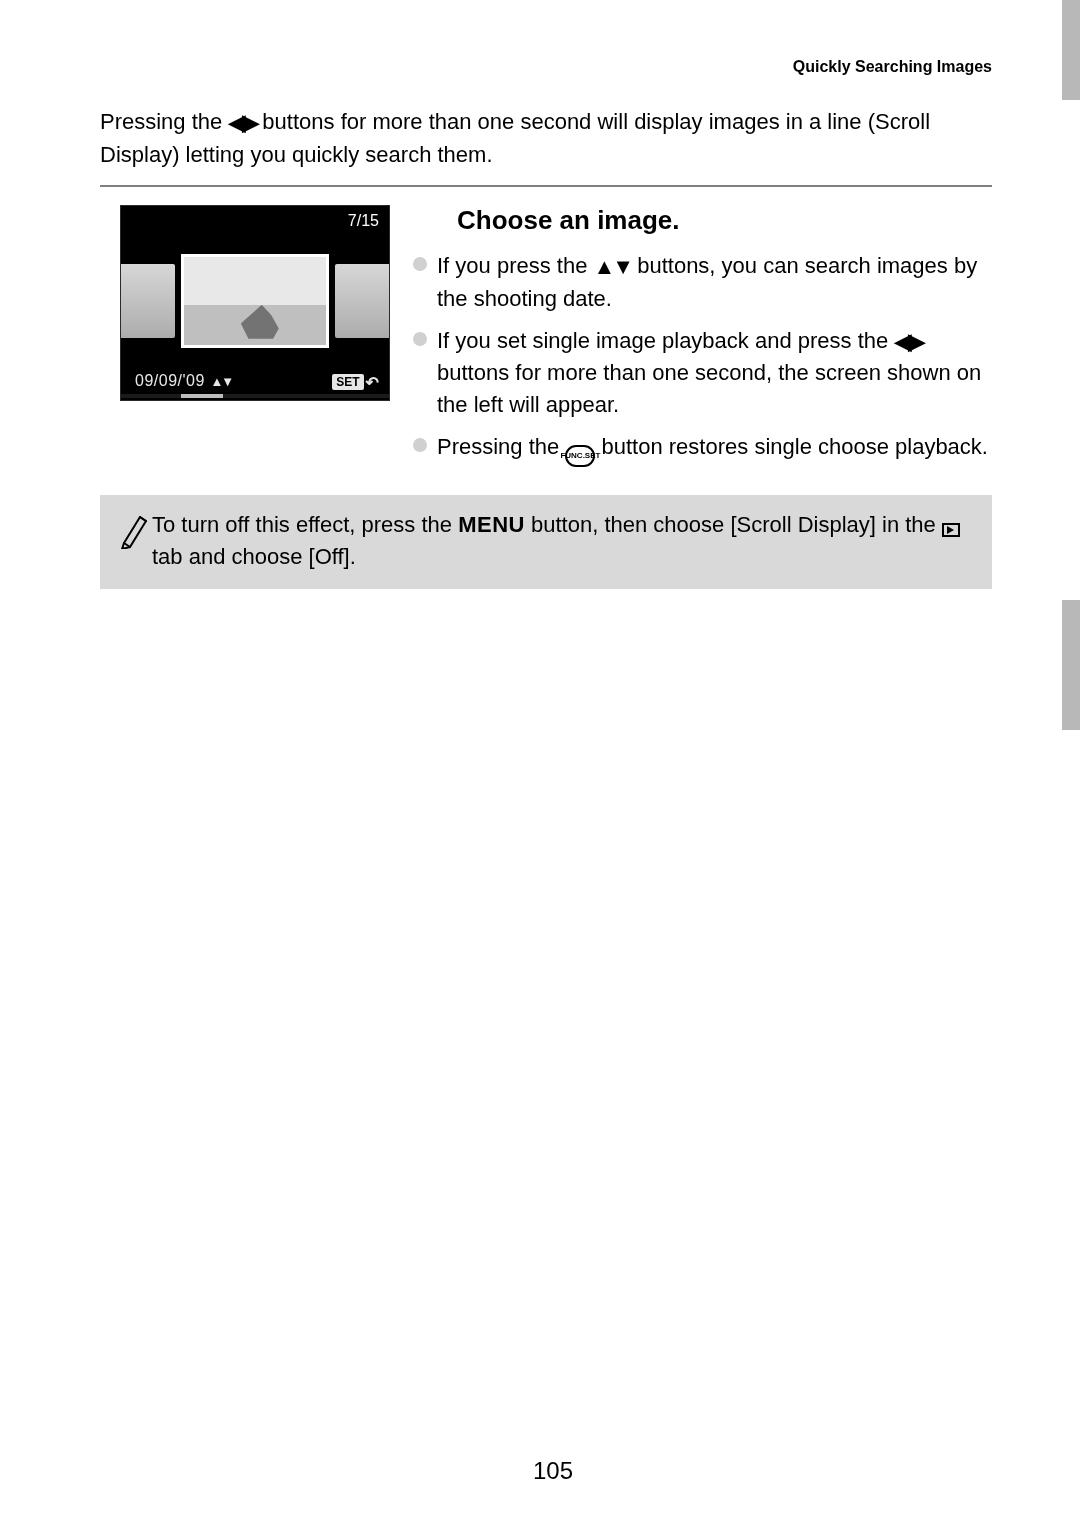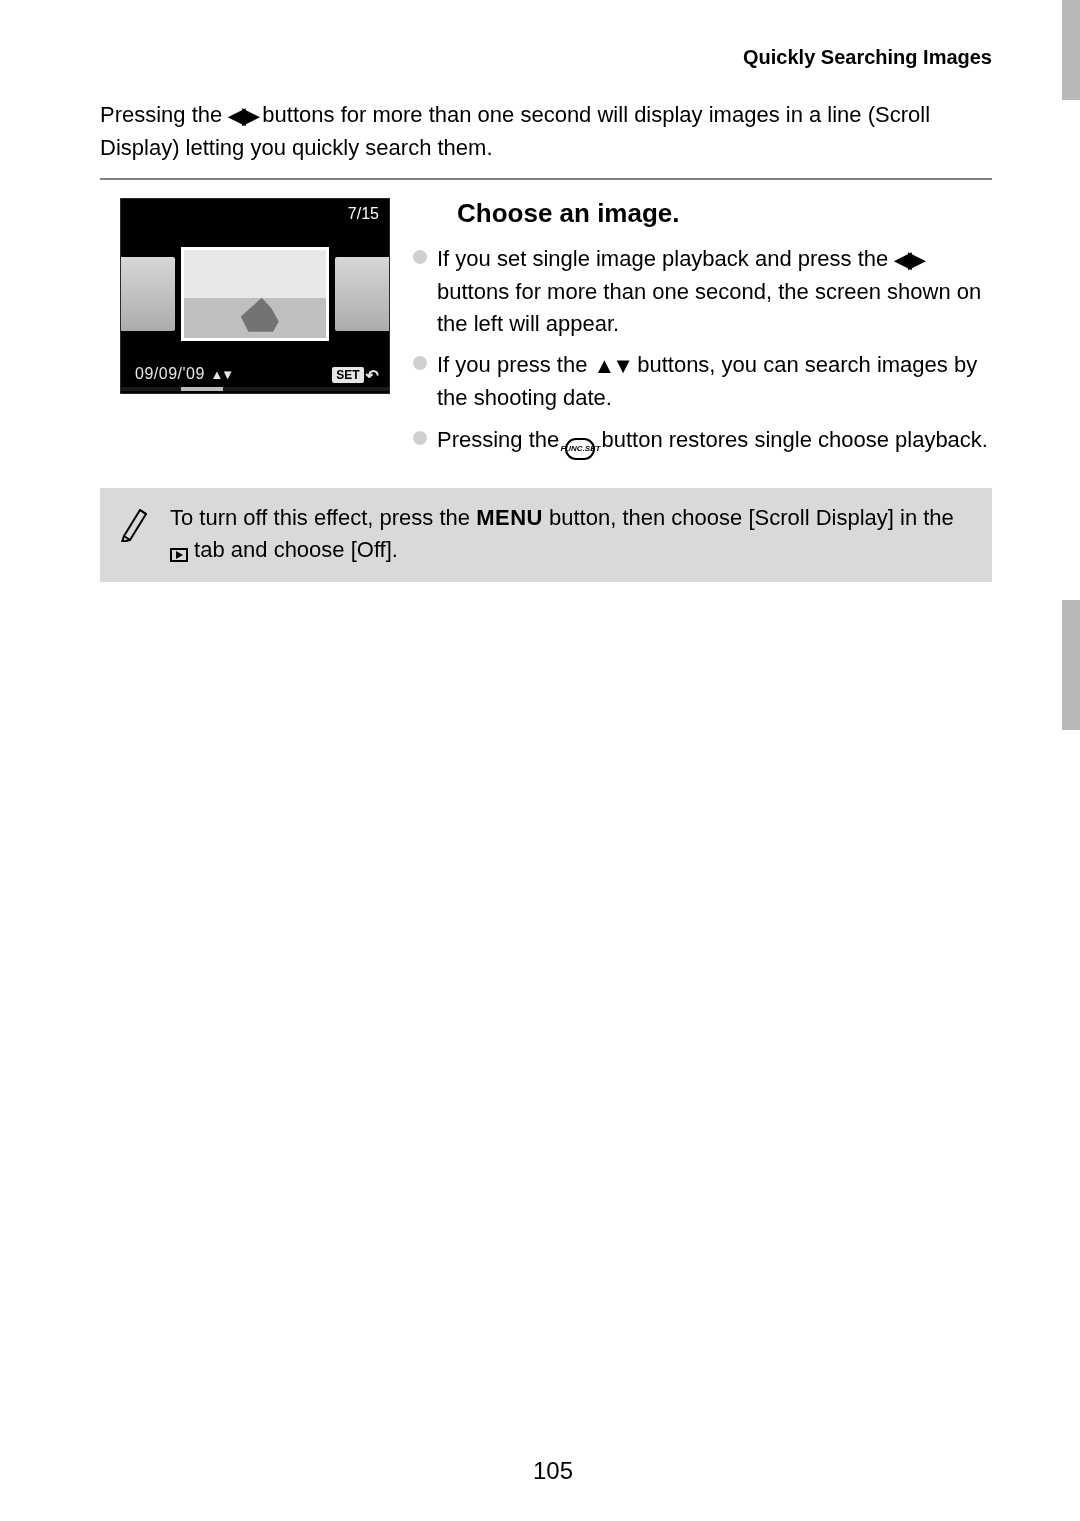--- a/index.html
+++ b/index.html
@@ -1,20 +1,20 @@
 <!DOCTYPE html>
 <html><head>
 <meta charset="utf-8">
 <style>
   * { margin: 0; padding: 0; box-sizing: border-box; }
   html, body { width: 1080px; height: 1521px; background: #fff; font-family: Arial, Helvetica, sans-serif; color: #000; }
   .page { position: relative; width: 1080px; height: 1521px; padding: 40px 88px 40px 100px; }
   .corner-tab { position: absolute; top: 0; right: 0; width: 18px; height: 100px; background: #b8b8b8; }
   .side-tab   { position: absolute; top: 600px; right: 0; width: 18px; height: 130px; background: #b8b8b8; }
-  .running-head { text-align: right; font-weight: bold; font-size: 20px; margin-top: 6px; margin-bottom: 30px; }
+  .running-head { text-align: right; font-weight: bold; font-size: 16px; margin-top: 18px; margin-bottom: 30px; }
   .section-title-row { display: flex; align-items: center; gap: 14px; margin-bottom: 12px; }
   .section-title { font-size: 30px; font-weight: 900; letter-spacing: 0.2px; }
   .title-bar-light { height: 20px; background: #dcdcdc; flex: 0 0 120px; }
   .title-bar-dark  { height: 20px; background: #b2b2b2; flex: 1; }
   .intro { font-size: 22px; line-height: 1.45; }
   .divider { border: none; border-top: 2px solid #808080; margin: 14px 0 18px; }
   .two-col { display: flex; gap: 23px; padding-left: 20px; }
   .lcd { width: 270px; height: 196px; background: #000; position: relative; flex: 0 0 auto; border: 1px solid #2b2b2b; }
   .lcd .count { position: absolute; top: 6px; right: 10px; color: #fff; font-size: 16px; font-family: Arial, sans-serif; }
   .filmstrip { position: absolute; top: 48px; left: 0; right: 0; height: 94px; display: flex; align-items: center; }
@@ -35,26 +35,26 @@
   .set-badge { background: #e6e6e6; color: #000; font-size: 12px; font-weight: bold; padding: 1px 4px; border-radius: 2px; }
   .back-arrow { color: #e6e6e6; font-size: 16px; font-weight: bold; }
   .progress { position:absolute; bottom:2px; left:0; right:0; height:4px; background:#1a1a1a;}
   .progress .seg{ position:absolute; left:60px; width:42px; top:0; bottom:0; background:#bdbdbd;}
   .step-col { flex: 1; }
   .step-title { font-size: 26px; font-weight: bold; margin-bottom: 14px; margin-left: 44px; }
   .bullets { list-style: none; }
   .bullets li { position: relative; padding-left: 24px; font-size: 22px; line-height: 1.45; margin-bottom: 10px; }
   .bullets li::before { content: ""; position: absolute; left: 0; top: 7px; width: 14px; height: 14px; border-radius: 50%; background: #d0d0d0; }
   .lr-icon, .ud-icon { display:inline-block; font-weight: bold; letter-spacing: -3px; vertical-align: -1px; }
-  .func-icon { display:inline-flex; align-items:center; justify-content:center; width:30px; height:22px; border:2px solid #000; border-radius:11px; font-size:8px; line-height:8px; font-weight:bold; text-align:center; vertical-align:-4px;font-style:italic;}
+  .func-icon { display:inline-flex; align-items:center; justify-content:center; width:30px; height:22px; border:2px solid #000; border-radius:11px; font-size:8px; line-height:8px; font-weight:bold; text-align:center; vertical-align:-4px;}
   .func-icon span{display:block;}
   .menu-word { font-family: Arial, sans-serif; font-weight: bold; letter-spacing: .5px; }
   .play-icon { display:inline-flex; width:18px; height:14px; border:2px solid #000; align-items:center; justify-content:center; vertical-align:-2px;}
   .play-icon::before{content:""; border-left:7px solid #000; border-top:4px solid transparent; border-bottom:4px solid transparent;}
-  .note-box { background: #d9d9d9; margin-top: 18px; padding: 14px 18px 16px 18px; display:flex; gap:18px; }
+  .note-box { background: #d9d9d9; margin-top: 18px; padding: 14px 18px 16px 18px; display:flex; }
   .pencil-icon svg { width: 34px; height: 40px; }
   .note-text { font-size: 22px; line-height: 1.45; }
   .page-number { position: absolute; bottom: 36px; left: 0; right: 0; text-align: center; font-size: 24px; padding-left: 26px; }
 </style>
 </head>
 <body>
 
 <div class="page">
   <div class="corner-tab"></div>
   <div class="side-tab"></div>
@@ -85,24 +85,24 @@
       </div>
       <div class="progress">
           <div class="seg"></div>
         </div>
     </div>
 
     <div class="step-col">
       <div class="step-title">Choose an image.</div>
       <ul class="bullets">
         <li>
-          <span>If you set single image playback and press the </span><span class="lr-icon">◀▶</span><span> buttons for more than one second, the screen shown on the left will appear.</span>
+          <span>If you press the </span><span class="ud-icon">▲▼</span><span> buttons, you can search images by the shooting date.</span>
         </li>
         <li>
-          <span>If you press the </span><span class="ud-icon">▲▼</span><span> buttons, you can search images by the shooting date.</span>
+          <span>If you set single image playback and press the </span><span class="lr-icon">◀▶</span><span> buttons for more than one second, the screen shown on the left will appear.</span>
         </li>
         <li>
           <span>Pressing the </span><span class="func-icon">
               <span>FUNC.</span>
               <span>SET</span>
             </span><span> button restores single choose playback.</span>
         </li>
       </ul>
     </div>
   </div>

